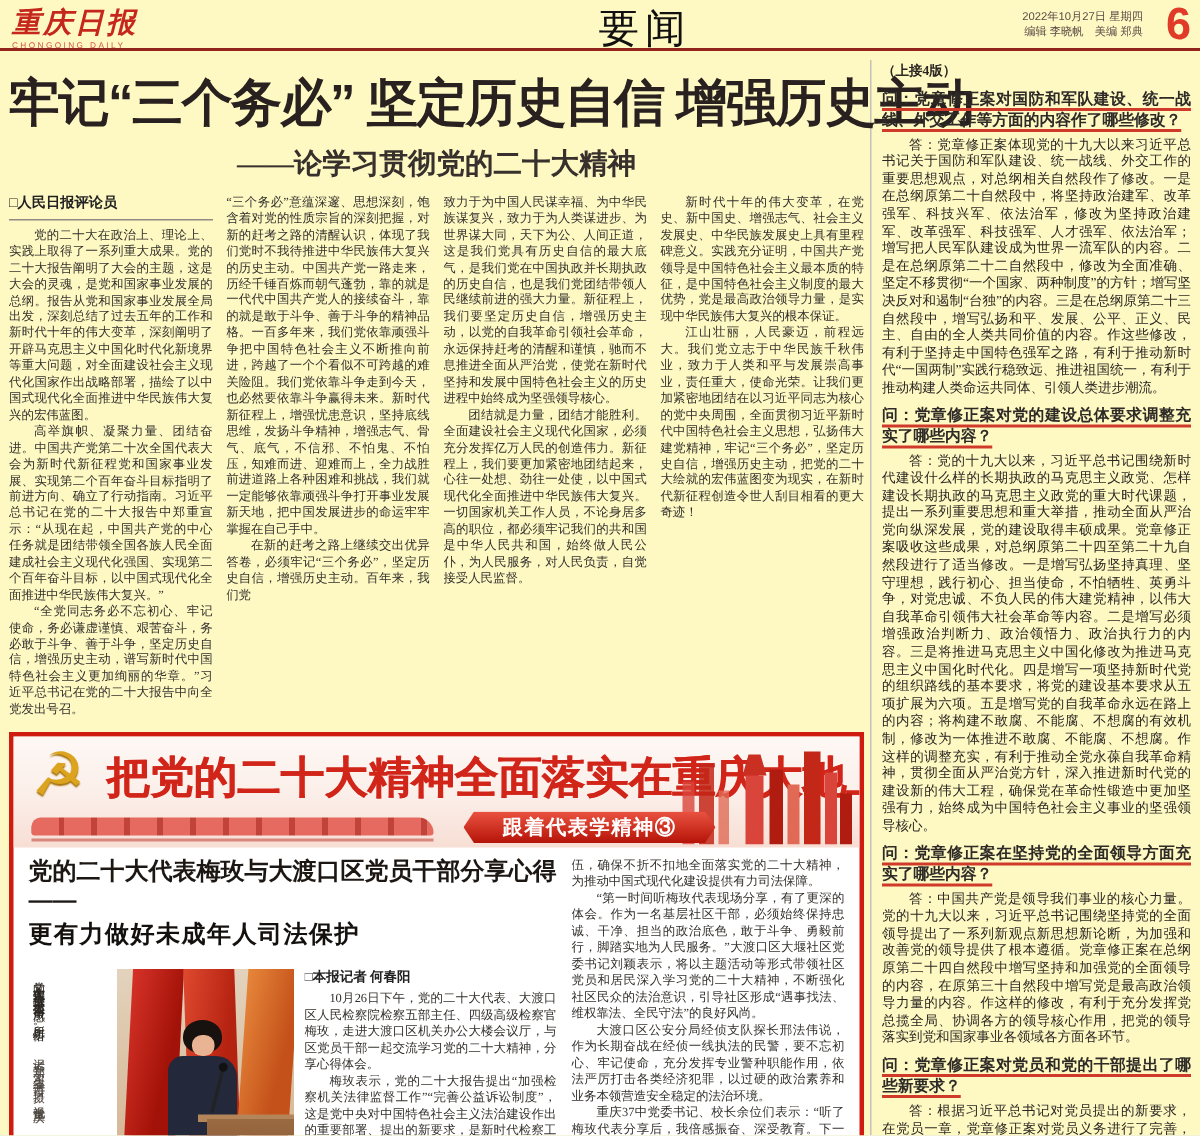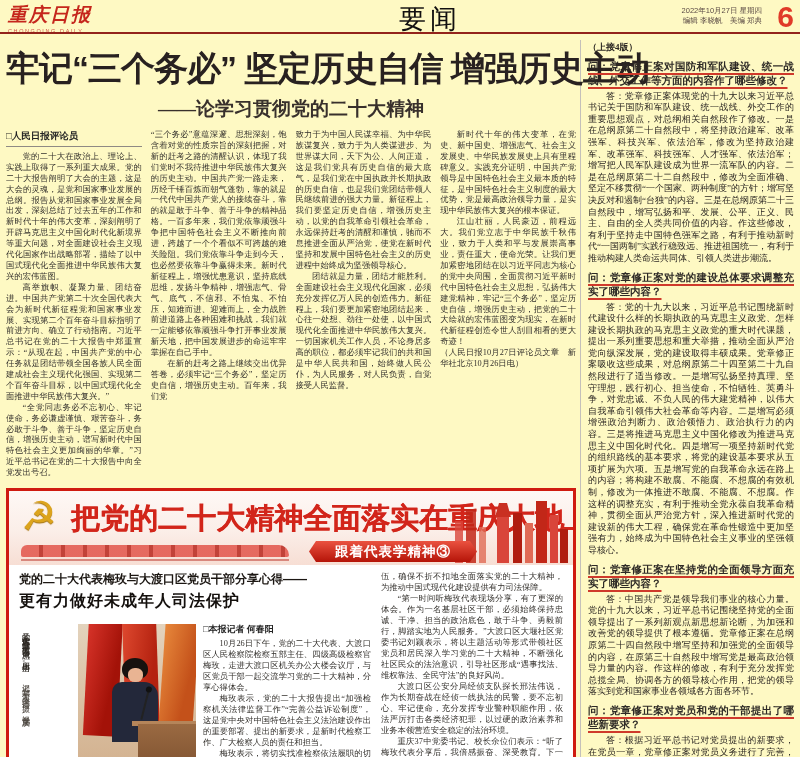--- a/index.html
+++ b/index.html
@@ -63,21 +63,21 @@
   .train-rail { position:absolute; bottom:0; left:0; width:100%; height:2px; background:#d8877d; }
   .skyline { position:absolute; right:2px; top:2px; height:70px; }
   .badge { position:absolute; left:300px; top:50px; width:168px; height:21px;
     background:linear-gradient(180deg,#ea5240,#b51408); color:#fff;
     font-family:"Liberation Sans",sans-serif; font-size:13.5px; font-weight:bold;
     display:flex; align-items:center; justify-content:center; letter-spacing:1px;
     clip-path:polygon(0 50%, 7px 0, calc(100% - 7px) 0, 100% 50%, calc(100% - 7px) 100%, 7px 100%); }
 
   .feature { display:flex; gap:10px; padding:6px 10px 0; height:200px; overflow:hidden; }
   .feature-left { width:352px; flex:none; }
-  .kicker { font-family:"Liberation Sans",sans-serif; font-weight:bold; font-size:12px; color:#1c1713; }
+  .kicker { font-family:"Liberation Sans",sans-serif; font-weight:bold; font-size:16px; color:#1c1713; }
   .feature-headline { font-family:"Liberation Sans",sans-serif; font-weight:900; font-size:16px;
     color:#14100d; text-align:left; margin:3px 0 12px; letter-spacing:1px; }
   .media-row { display:flex; gap:7px; height:150px; overflow:hidden; }
   .caption-v { width:52px; flex:none; writing-mode:vertical-lr; font-size:8px; line-height:13px;
     letter-spacing:1px; color:#2a2621; height:148px; overflow:hidden; padding-top:2px; }
   .caption-credit { margin-top:6px; color:#4a443e; }
   .photo { width:118px; height:150px; flex:none; position:relative; overflow:hidden;
     background:linear-gradient(180deg,#e3d3bd 0%,#dcc4a8 40%,#d2b08d 100%); }
   .flag { position:absolute; top:-8px; width:34px; height:120px; background:linear-gradient(100deg,#d8342a,#a31208 70%); }
   .flag.f1 { left:8px; transform:rotate(3deg); }
@@ -131,21 +131,20 @@
           <p class="para noindent">“三个务必”意蕴深邃、思想深刻，饱含着对党的性质宗旨的深刻把握，对新的赶考之路的清醒认识，体现了我们党时不我待推进中华民族伟大复兴的历史主动。中国共产党一路走来，历经千锤百炼而朝气蓬勃，靠的就是一代代中国共产党人的接续奋斗，靠的就是敢于斗争、善于斗争的精神品格。一百多年来，我们党依靠顽强斗争把中国特色社会主义不断推向前进，跨越了一个个看似不可跨越的难关险阻。我们党依靠斗争走到今天，也必然要依靠斗争赢得未来。新时代新征程上，增强忧患意识，坚持底线思维，发扬斗争精神，增强志气、骨气、底气，不信邪、不怕鬼、不怕压，知难而进、迎难而上，全力战胜前进道路上各种困难和挑战，我们就一定能够依靠顽强斗争打开事业发展新天地，把中国发展进步的命运牢牢掌握在自己手中。</p>
           <p class="para">在新的赶考之路上继续交出优异答卷，必须牢记“三个务必”，坚定历史自信，增强历史主动。百年来，我们党</p>
         </div>
       <div class="col">
           <p class="para noindent">致力于为中国人民谋幸福、为中华民族谋复兴，致力于为人类谋进步、为世界谋大同，天下为公、人间正道，这是我们党具有历史自信的最大底气，是我们党在中国执政并长期执政的历史自信，也是我们党团结带领人民继续前进的强大力量。新征程上，我们要坚定历史自信，增强历史主动，以党的自我革命引领社会革命，永远保持赶考的清醒和谨慎，驰而不息推进全面从严治党，使党在新时代坚持和发展中国特色社会主义的历史进程中始终成为坚强领导核心。</p>
           <p class="para">团结就是力量，团结才能胜利。全面建设社会主义现代化国家，必须充分发挥亿万人民的创造伟力。新征程上，我们要更加紧密地团结起来，心往一处想、劲往一处使，以中国式现代化全面推进中华民族伟大复兴。一切国家机关工作人员，不论身居多高的职位，都必须牢记我们的共和国是中华人民共和国，始终做人民公仆，为人民服务，对人民负责，自觉接受人民监督。</p>
         </div>
       <div class="col">
           <p class="para">新时代十年的伟大变革，在党史、新中国史、增强志气、社会主义发展史、中华民族发展史上具有里程碑意义。实践充分证明，中国共产党领导是中国特色社会主义最本质的特征，是中国特色社会主义制度的最大优势，党是最高政治领导力量，是实现中华民族伟大复兴的根本保证。</p>
           <p class="para">江山壮丽，人民豪迈，前程远大。我们党立志于中华民族千秋伟业，致力于人类和平与发展崇高事业，责任重大，使命光荣。让我们更加紧密地团结在以习近平同志为核心的党中央周围，全面贯彻习近平新时代中国特色社会主义思想，弘扬伟大建党精神，牢记“三个务必”，坚定历史自信，增强历史主动，把党的二十大绘就的宏伟蓝图变为现实，在新时代新征程创造令世人刮目相看的更大奇迹！</p>
-          <p class="para noindent">（人民日报10月27日评论员文章　新华社北京10月26日电）</p>
         </div>
     </div>
 
     <div class="red-box">
       <div class="banner">
         <div class="emblem">☭</div>
         <div class="banner-title">把党的二十大精神全面落实在重庆大地上</div>
         <div class="train">
           <div class="train-body"></div>
             <div class="train-rail"></div>

